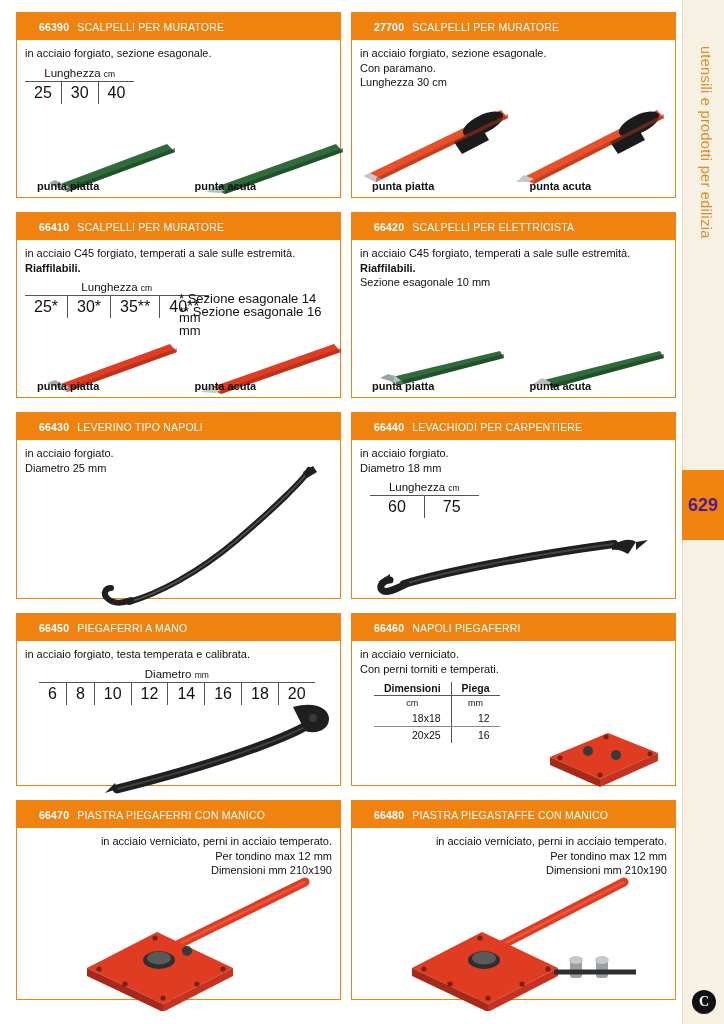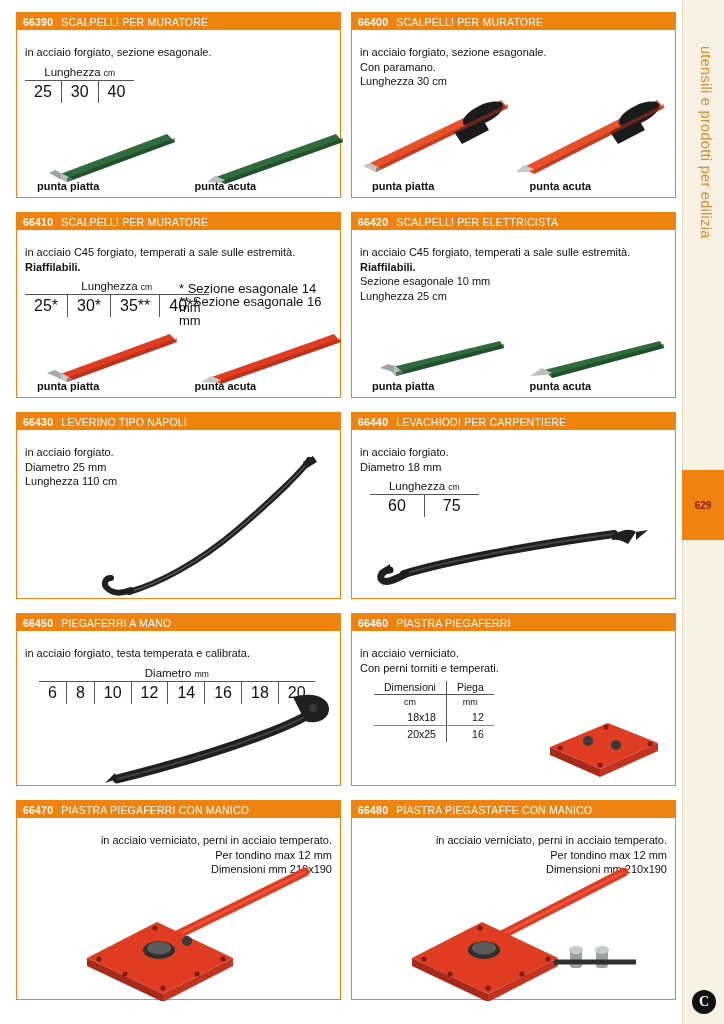--- a/index.html
+++ b/index.html
@@ -28,23 +28,23 @@
     color: #e08b2a;
     font-size: 14.5px;
     letter-spacing: .3px;
     white-space: nowrap;
   }
   .page-tab {
     position: absolute;
     right: 0; top: 470px;
     width: 42px; height: 70px;
     background: #f0820f;
-    color: #7f1d1d;
+    color: #4c1d95;
     font-weight: bold;
-    font-size: 10px;
+    font-size: 18px;
     display: flex; align-items: center; justify-content: center;
   }
   .logo-mark {
     position: absolute;
     right: 8px; bottom: 10px;
     width: 24px; height: 24px;
     border-radius: 50%;
     background: #111;
     color: #fff;
     font-size: 14px; font-weight: bold;
@@ -71,33 +71,33 @@
   }
   .card.h-short { height: 186px; }
   .card.h-mid   { height: 186px; }
   .card.h-lever { height: 187px; }
   .card.h-bend  { height: 173px; }
   .card.h-tool  { height: 200px; text-align: right; }
 
   .card-head {
     background: #f0820f;
     color: #ffffff;
-    height: 17px;
+    height: 27px;
     display: flex;
     align-items: center;
-    padding: 0 6px;
+    padding: 0 22px;
     gap: 8px;
     font-size: 10.5px;
     font-weight: bold;
   }
   .code { color: #ffffff; font-weight: bold; letter-spacing:.2px;}
   .title { color:#ffffff; font-weight: normal; letter-spacing:.2px;}
 
   .card-body {
-    padding: 15px 8px 0 8px;
+    padding: 6px 8px 0 8px;
     flex: 1;
     position: relative;
   }
   .desc { line-height: 1.32; font-size: 11px; }
 
   
   .meas {
     margin-top: 6px;
     display: inline-block;
   }
@@ -125,21 +125,21 @@
     line-height: 1.45;
   }
 
   
   .dimtable {
     margin-top: 6px;
     font-size: 10.5px;
     border-collapse: collapse;
   }
   .dimtable th {
-    font-weight: normal;
+    font-weight: bold;
     text-align: center;
     padding: 0 10px 1px 10px;
     border-bottom: 1px solid #555;
   }
   .dimtable th.sep { border-left: 1px solid #555; }
   .dimtable td.sep { border-left: 1px solid #555; }
   .dimtable .unit td { font-size: 9px; text-align:center; padding-bottom:2px;}
   .dimtable td { text-align: right; padding: 2px 10px; }
 
   
@@ -202,21 +202,21 @@
 
       <div class="caps left-pair">
         <span>punta piatta</span>
         <span>punta acuta</span>
       </div>
     </div>
   </div>
 
   <div class="card h-short">
     <div class="card-head">
-      <span class="code">66400</span>
+      <span class="code">27700</span>
       <span class="title">SCALPELLI PER MURATORE</span>
     </div>
     <div class="card-body">
       <div class="desc">in acciaio forgiato, sezione esagonale.</div>
       <div class="desc">Con paramano.</div>
       <div class="desc">Lunghezza 30 cm</div>
 
       <svg class="art" style="left:6px; top:62px;" width="160" height="88" viewBox="0 0 160 88">
         <polygon points="6,74 18,80 150,16 143,8" fill="#e8502a"></polygon>
         <polygon points="6,74 18,80 24,77 12,71" fill="#c8c8c8"></polygon>
@@ -283,21 +283,20 @@
 
   <div class="card h-mid">
     <div class="card-head">
       <span class="code">66420</span>
       <span class="title">SCALPELLI PER ELETTRICISTA</span>
     </div>
     <div class="card-body">
       <div class="desc">in acciaio C45 forgiato, temperati a sale sulle estremità.</div>
       <div class="desc" style="font-weight:bold">Riaffilabili.</div>
       <div class="desc">Sezione esagonale 10 mm</div>
-      <div class="desc">Lunghezza 25 cm</div>
 
       <svg class="art" style="left:10px; top:98px;" width="150" height="56" viewBox="0 0 150 56">
         <polygon points="26,40 34,48 142,20 138,13" fill="#2f6b3b"></polygon>
         <polygon points="26,40 34,48 42,45 32,37" fill="#b9bfc0"></polygon>
         <polygon points="18,40 32,44 32,38 26,36" fill="#9aa3a5"></polygon>
         <polygon points="34,48 142,20 142,16 34,44" fill="#17401f" opacity=".6"></polygon>
       </svg>
       <svg class="art" style="left:170px; top:98px;" width="150" height="56" viewBox="0 0 150 56">
         <polygon points="22,42 30,50 142,20 138,13" fill="#2f6b3b"></polygon>
         <polygon points="8,48 24,47 30,45 20,40" fill="#b9bfc0"></polygon>
@@ -312,21 +311,20 @@
   </div>
 
   <div class="card h-lever">
     <div class="card-head">
       <span class="code">66430</span>
       <span class="title">LEVERINO TIPO NAPOLI</span>
     </div>
     <div class="card-body">
       <div class="desc">in acciaio forgiato.</div>
       <div class="desc">Diametro 25 mm</div>
-      <div class="desc">Lunghezza 110 cm</div>
 
       <svg class="art" style="left:60px; top:22px;" width="250" height="150" viewBox="0 0 250 150">
         <path d="M232,8 C228,16 200,44 160,78 C120,112 80,132 52,140" stroke="#1f1f1f" stroke-width="6" fill="none" stroke-linecap="round"></path>
         <path d="M232,8 C228,16 200,44 160,78 C120,112 80,132 52,140" stroke="#6b6b6b" stroke-width="1.6" fill="none" opacity=".7"></path>
         <path d="M54,138 C44,142 36,142 30,136 C26,132 28,126 34,126" stroke="#1f1f1f" stroke-width="6" fill="none" stroke-linecap="round"></path>
         <path d="M34,127 L24,131 L33,124 Z" fill="#1f1f1f"></path>
         <path d="M226,10 L236,4 L240,10 L230,16 Z" fill="#1f1f1f"></path>
       </svg>
     </div>
   </div>
@@ -391,21 +389,21 @@
         <path d="M216,4 C236,-2 252,4 252,16 C252,26 240,32 228,28 L216,4 Z" fill="#1f1f1f"></path>
         <circle cx="236" cy="15" r="4" fill="#3a3a3a"></circle>
         <path d="M40,86 L28,90 L38,80 Z" fill="#1f1f1f"></path>
       </svg>
     </div>
   </div>
 
   <div class="card h-bend">
     <div class="card-head">
       <span class="code">66460</span>
-      <span class="title">PIASTRA PIEGAFERRI</span>
+      <span class="title">NAPOLI PIEGAFERRI</span>
     </div>
     <div class="card-body">
       <div class="desc">in acciaio verniciato.</div>
       <div class="desc">Con perni torniti e temperati.</div>
 
       <table class="dimtable" style="margin-left:14px;">
         <tbody>
             <tr>
           <th>Dimensioni</th>
           <th class="sep">Piega</th>

